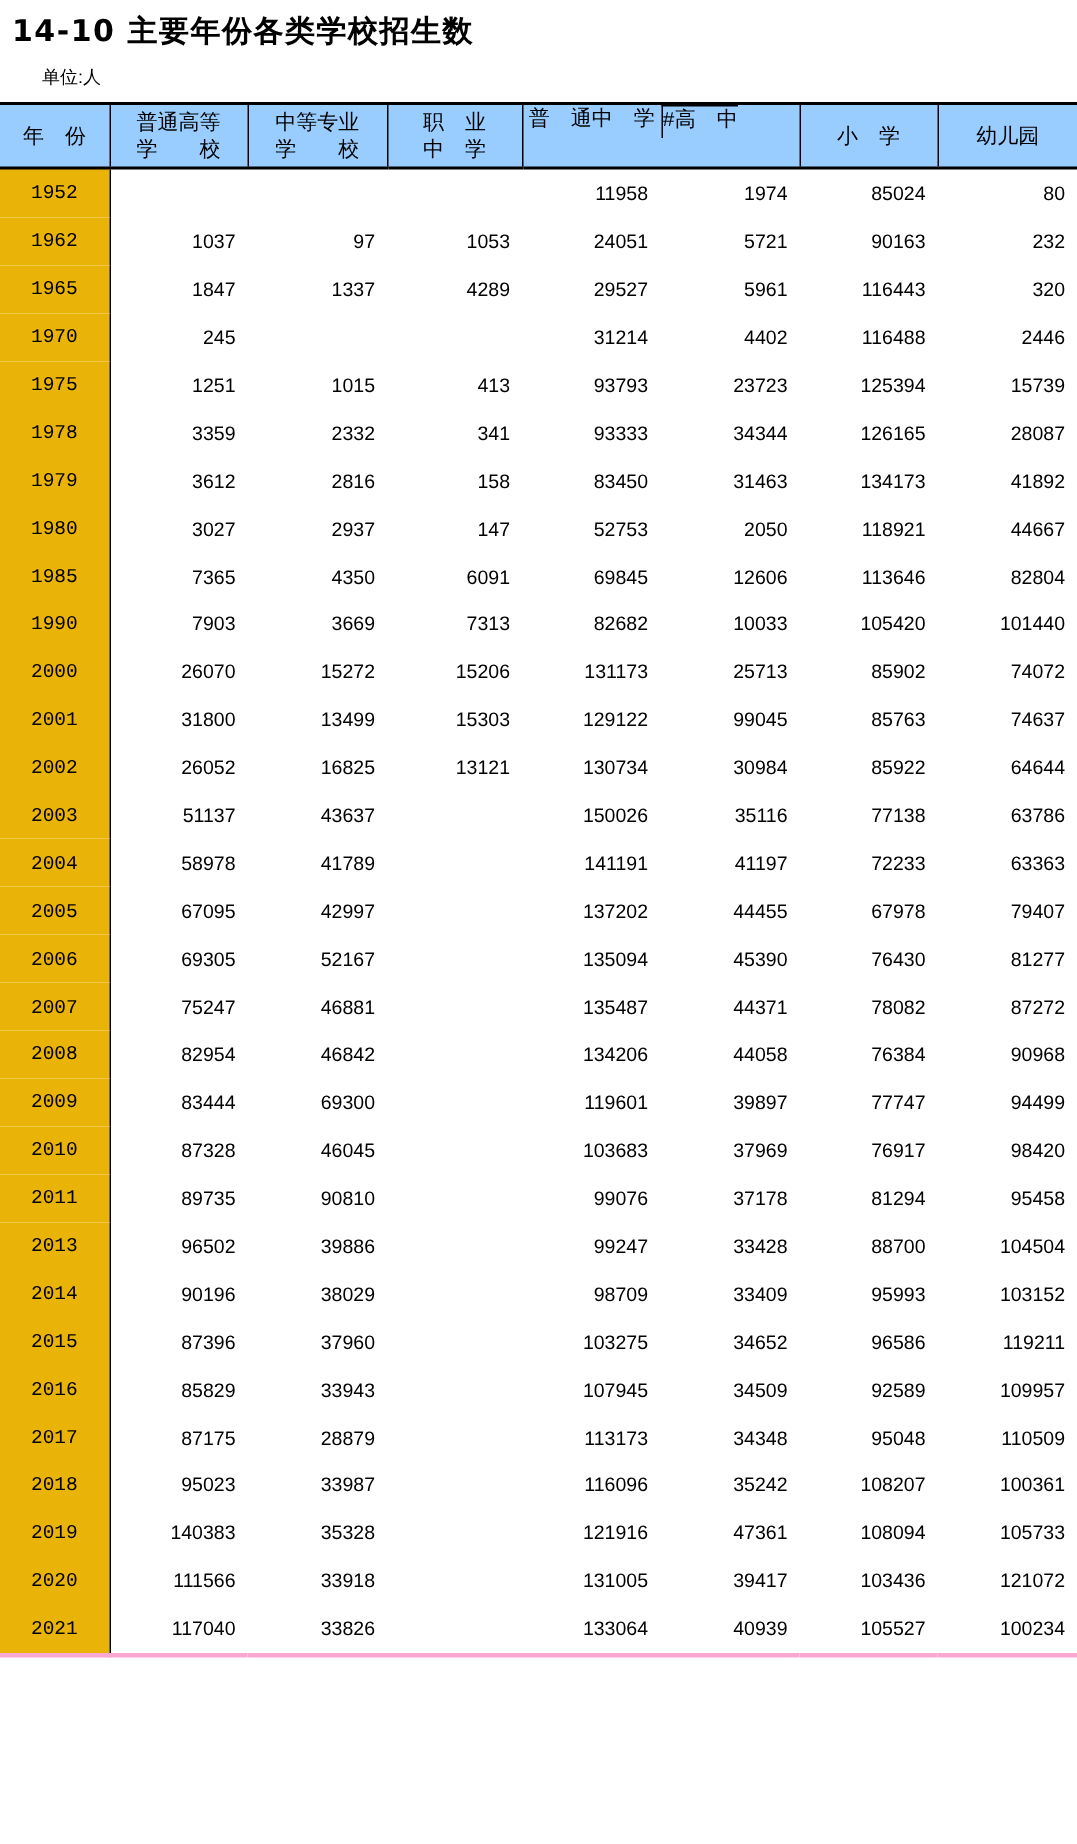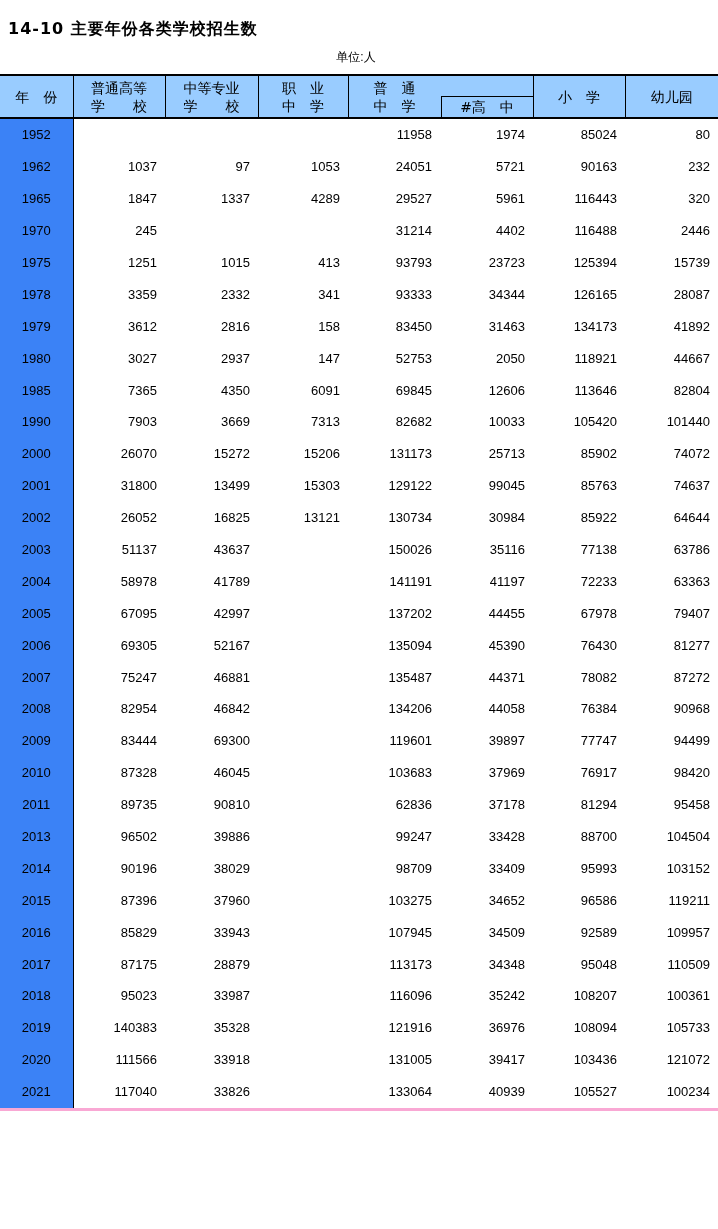--- a/index.html
+++ b/index.html
@@ -11,32 +11,32 @@
     overflow: hidden;
     font-family: "DejaVu Sans", sans-serif;
     color: #000000;
   }
   .page {
     width: 718px;
     height: 1229px;
     position: relative;
   }
   .title {
-    font-size: 16px;
+    font-size: 20px;
     font-weight: bold;
     padding: 7px 0 0 8px;
     letter-spacing: 1px;
     font-family: "DejaVu Sans", sans-serif;
-    margin-top: 12px;
   }
   .unit-note {
-    text-align: center;
+    text-align: left;
     font-size: 12px;
     padding: 9px 6px 8px 0;
     font-family: Liberation Sans, sans-serif;
+    margin-left: 28px;
   }
   table.stat-table {
     border-collapse: collapse;
     table-layout: fixed;
     width: 718px;
     border-top: 2px solid #000;
     border-bottom: 3px solid #f9a8d4;
   }
   thead th {
     background: #99CCFF;
@@ -54,48 +54,49 @@
     border-left: 1px solid #000;
   }
   .merged-grid {
     display: flex;
     height: 41px;
     width: 100%;
   }
   .m-left {
     width: 50%;
     display: flex;
-    flex-direction: column;
+    flex-direction: row;
     justify-content: center;
   }
   .m-right {
     width: 50%;
     display: flex;
-    flex-direction: column;
+    flex-direction: row;
+    font-family: Liberation Mono, monospace;
   }
   .m-right-top { height: 50%; }
   .m-right-bottom {
     height: 50%;
     border-top: 1px solid #000;
     border-left: 1px solid #000;
     display: flex;
     align-items: center;
     justify-content: center;
   }
   tbody td {
     height: 31.9px;
     padding: 0;
     font-size: 13px;
     vertical-align: middle;
   }
   tbody td.year-cell {
-    background: #3b82f6;
+    background: #eab308;
     border-right: 1px solid #000;
     text-align: center;
-    font-family: Liberation Sans, sans-serif;
+    font-family: Liberation Mono, monospace;
   }
   tbody td.value-cell {
     text-align: right;
     padding-right: 8px;
     font-family: "Liberation Sans", sans-serif;
   }
 </style>
 </head>
 <body>
 
@@ -362,21 +363,21 @@
           <td class="value-cell">103683</td>
           <td class="value-cell">37969</td>
           <td class="value-cell">76917</td>
           <td class="value-cell">98420</td>
         </tr>
         <tr>
           <td class="year-cell">2011</td>
           <td class="value-cell">89735</td>
           <td class="value-cell">90810</td>
           <td class="value-cell"></td>
-          <td class="value-cell">62836</td>
+          <td class="value-cell">99076</td>
           <td class="value-cell">37178</td>
           <td class="value-cell">81294</td>
           <td class="value-cell">95458</td>
         </tr>
         <tr>
           <td class="year-cell">2013</td>
           <td class="value-cell">96502</td>
           <td class="value-cell">39886</td>
           <td class="value-cell"></td>
           <td class="value-cell">99247</td>
@@ -433,21 +434,21 @@
           <td class="value-cell">35242</td>
           <td class="value-cell">108207</td>
           <td class="value-cell">100361</td>
         </tr>
         <tr>
           <td class="year-cell">2019</td>
           <td class="value-cell">140383</td>
           <td class="value-cell">35328</td>
           <td class="value-cell"></td>
           <td class="value-cell">121916</td>
-          <td class="value-cell">36976</td>
+          <td class="value-cell">47361</td>
           <td class="value-cell">108094</td>
           <td class="value-cell">105733</td>
         </tr>
         <tr>
           <td class="year-cell">2020</td>
           <td class="value-cell">111566</td>
           <td class="value-cell">33918</td>
           <td class="value-cell"></td>
           <td class="value-cell">131005</td>
           <td class="value-cell">39417</td>

